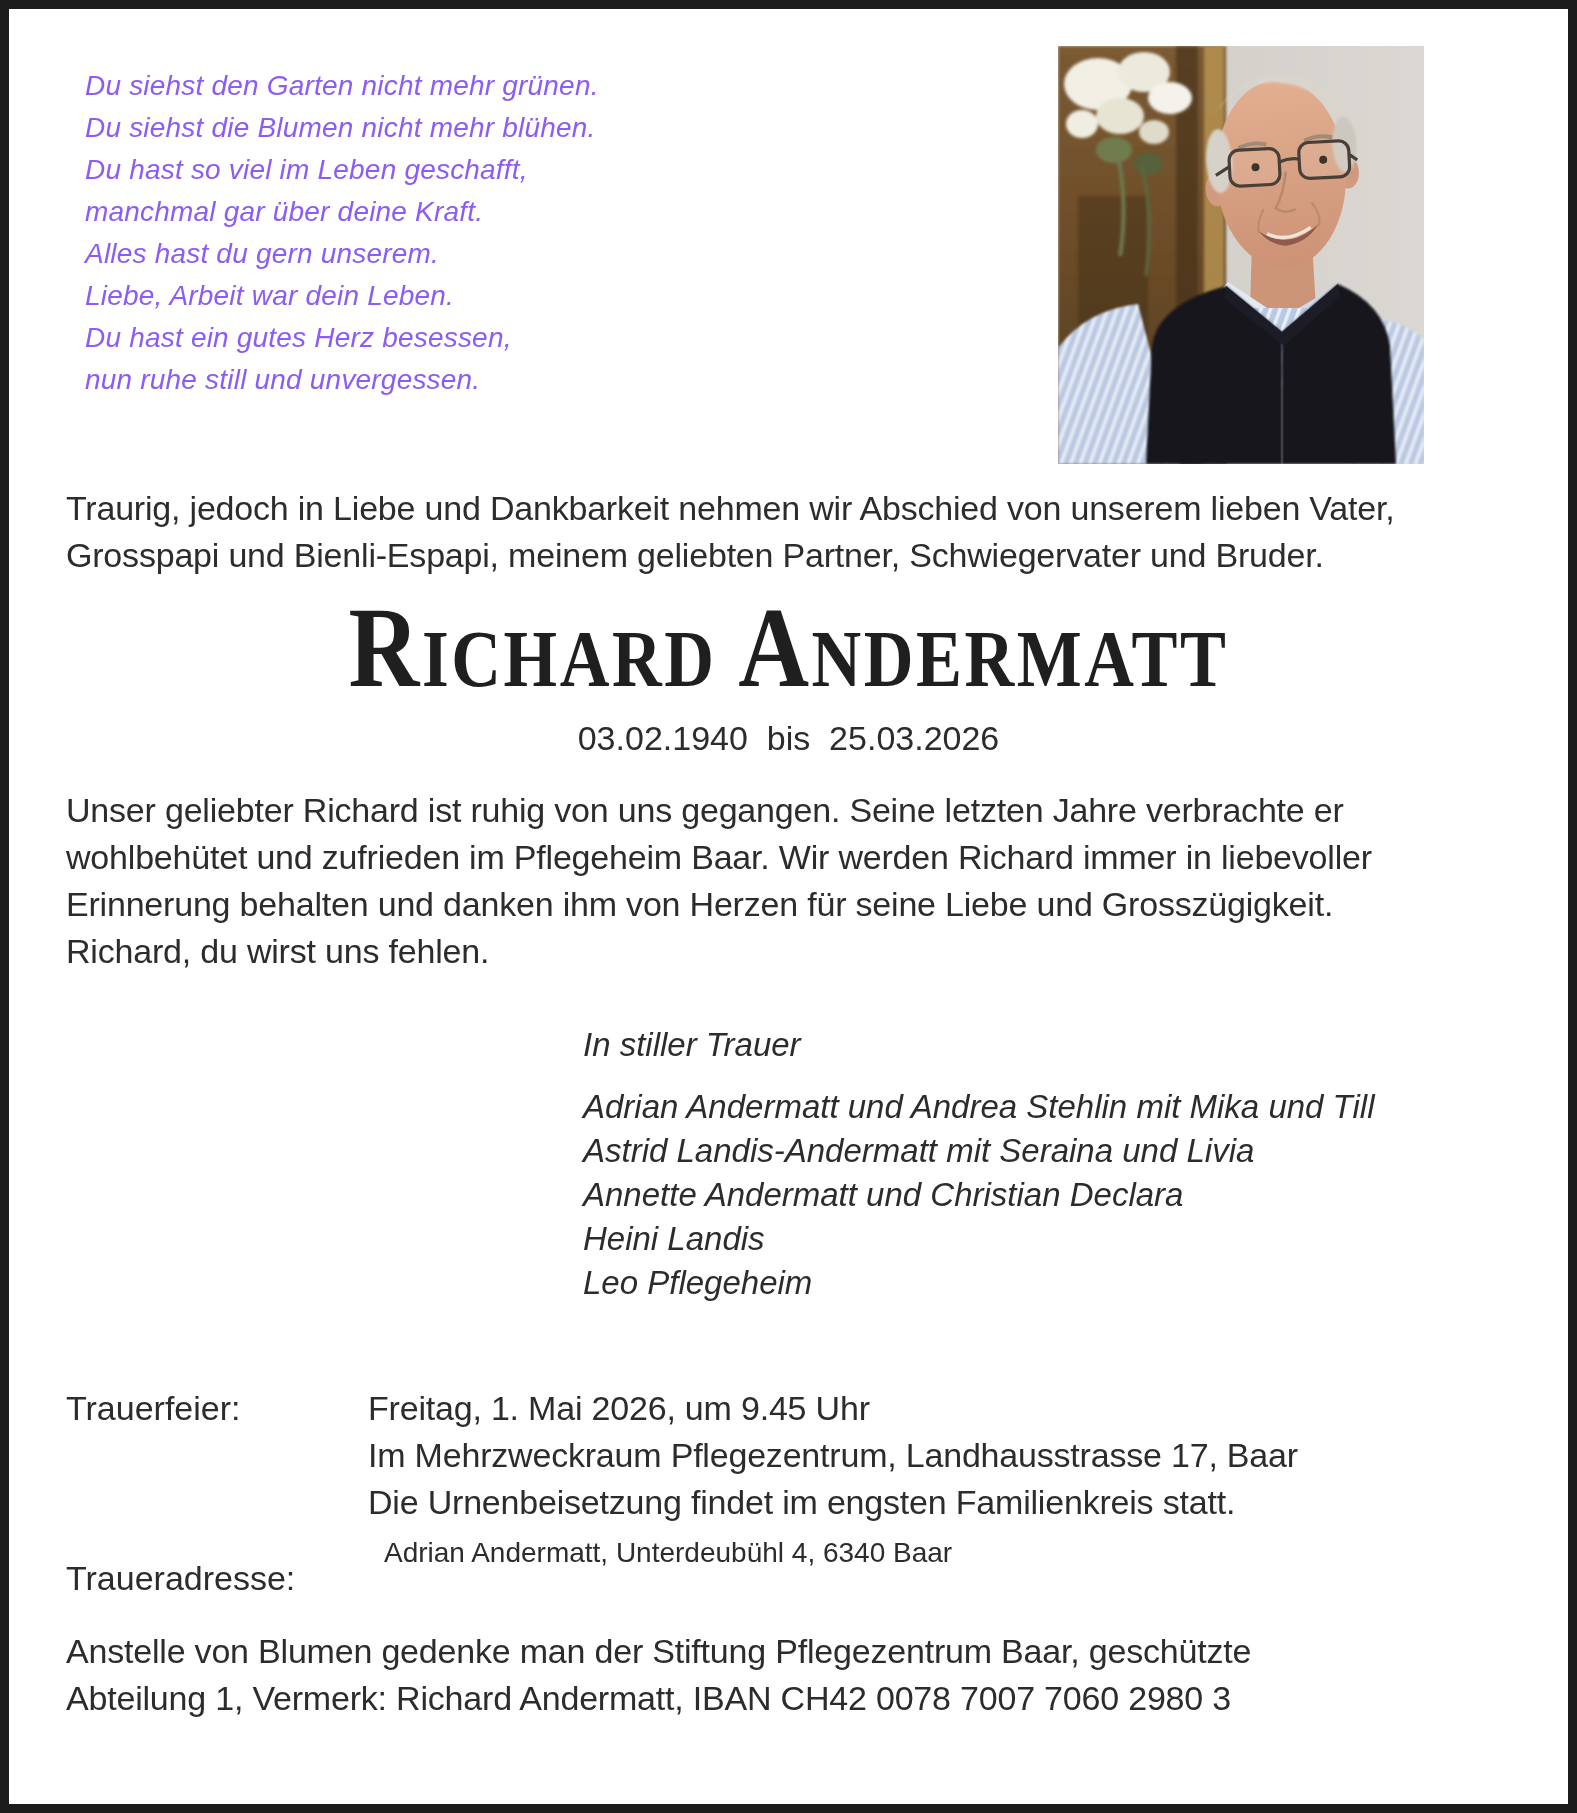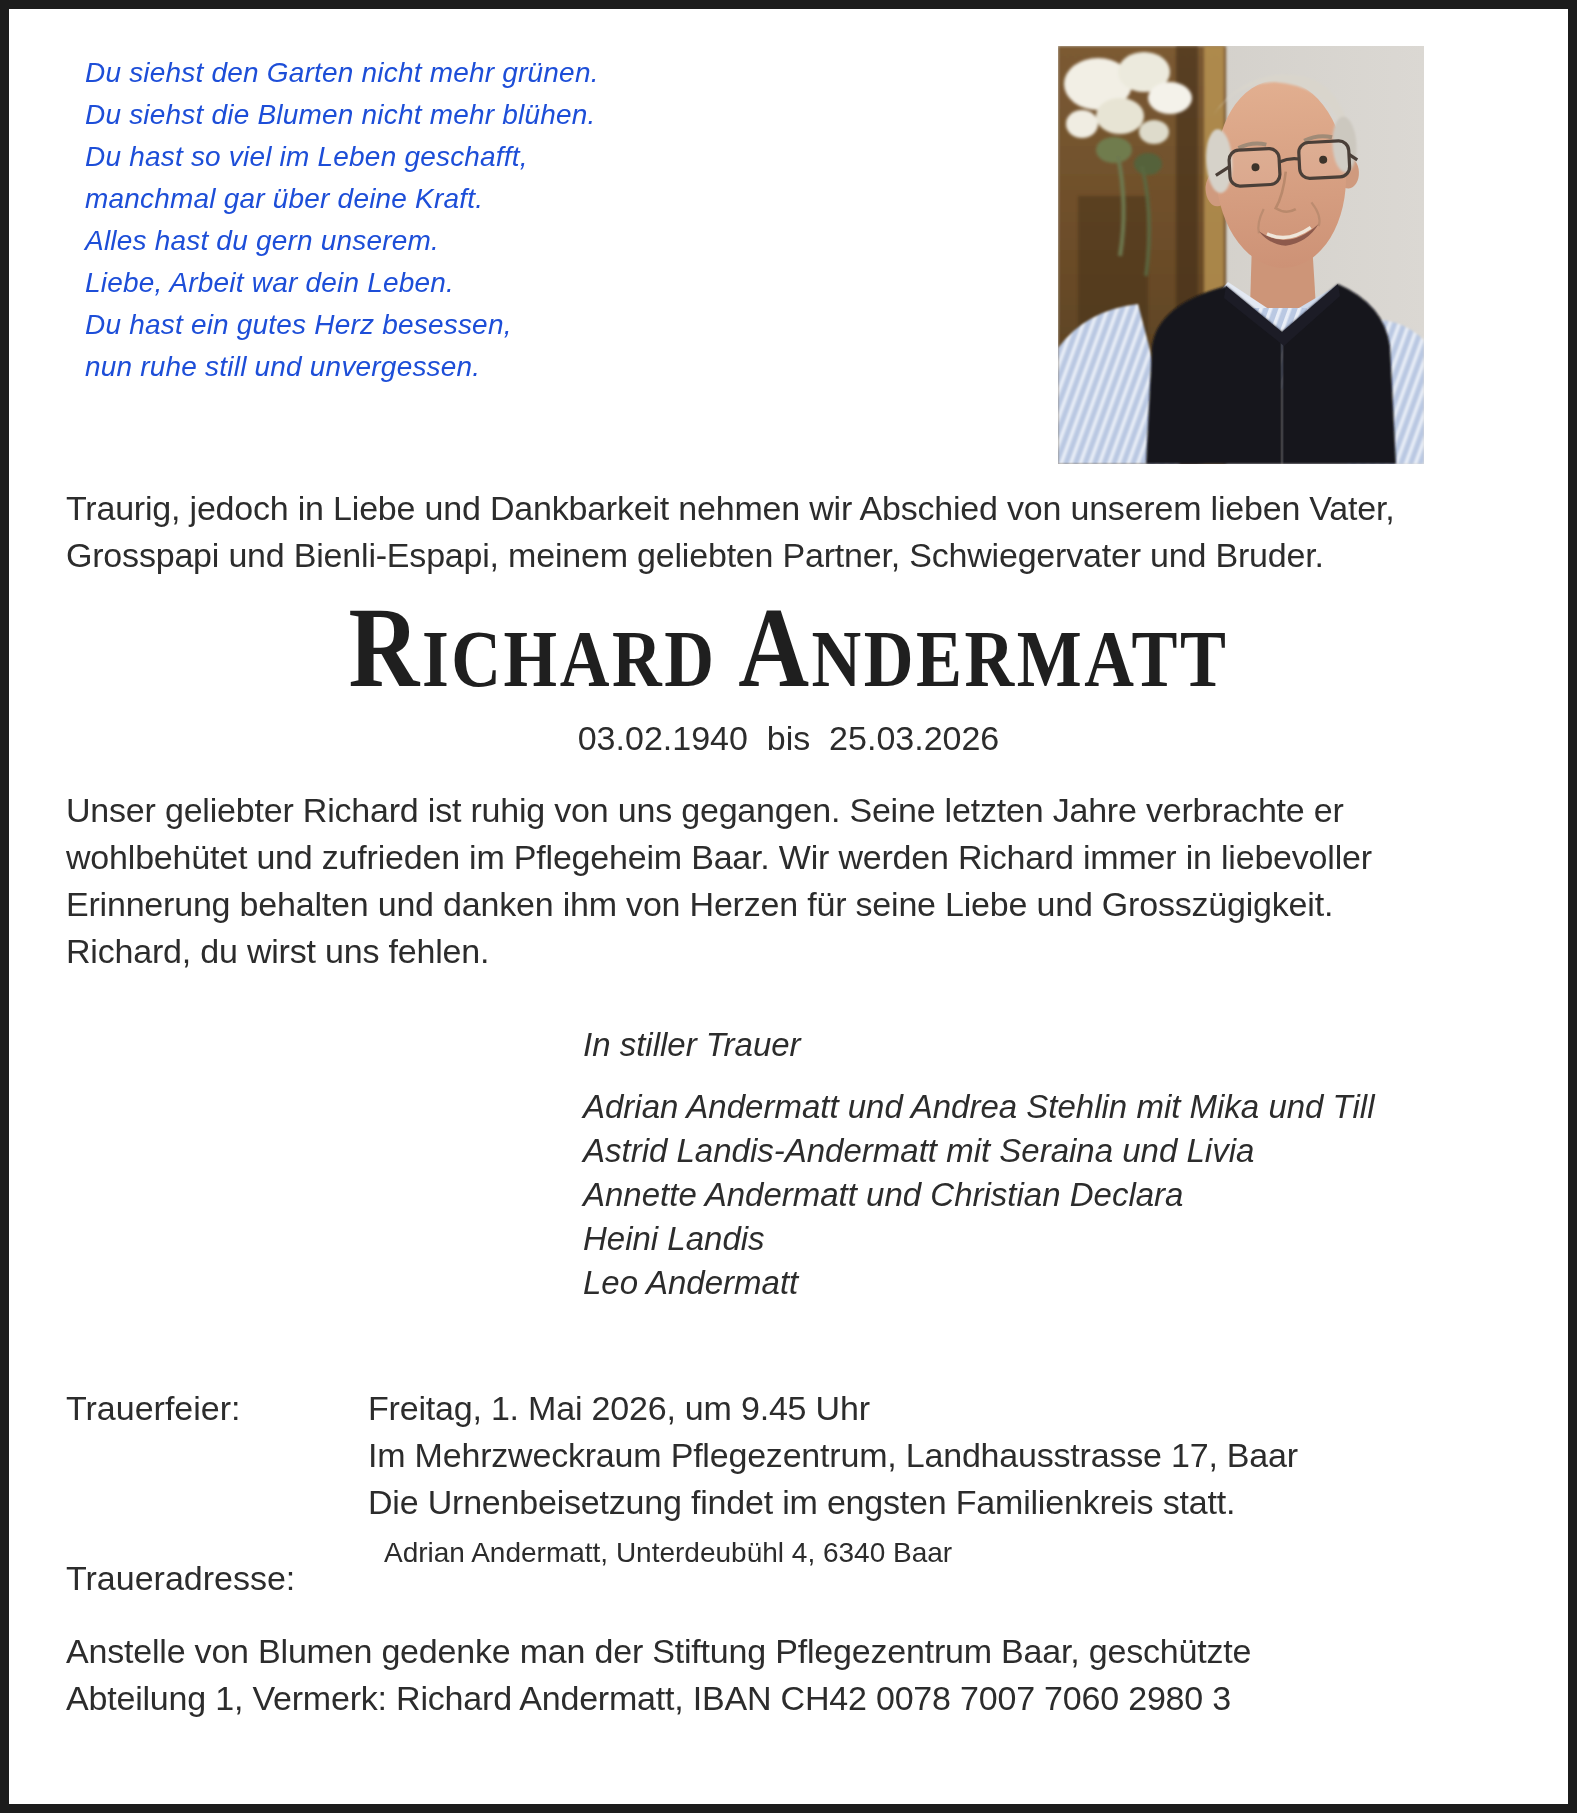--- a/index.html
+++ b/index.html
@@ -9,23 +9,23 @@
     box-sizing:border-box;
     background:#ffffff;
     border:9px solid #1c1c1c;
     font-family:"Liberation Sans","DejaVu Sans",sans-serif;
     color:#2c2c2c;
     overflow:hidden;
   }
   .line{white-space:pre;}
   
   .poem{
-    position:absolute;left:76px;top:43px;
+    position:absolute;left:76px;top:56px;
     font-style:italic;font-size:28px;line-height:42px;
-    letter-spacing:0.2px;color:#1d4ed8;
+    letter-spacing:0.2px;color:#8b5cf6;
   }
   
   .photo{
     position:absolute;left:1049px;top:37px;width:366px;height:418px;
     overflow:hidden;
   }
   .photo svg{display:block;}
   
   .intro{
     position:absolute;left:57px;top:476px;
@@ -214,21 +214,21 @@
     <div class="line">Richard, du wirst uns fehlen.</div>
   </div>
 
   <div class="condolence">
     <div class="cond-heading">In stiller Trauer</div>
     <div class="names">
       <div class="line">Adrian Andermatt und Andrea Stehlin mit Mika und Till</div>
       <div class="line">Astrid Landis-Andermatt mit Seraina und Livia</div>
       <div class="line">Annette Andermatt und Christian Declara</div>
       <div class="line">Heini Landis</div>
-      <div class="line">Leo Andermatt</div>
+      <div class="line">Leo Pflegeheim</div>
     </div>
   </div>
 
   <div class="label funeral-label">Trauerfeier:</div>
   <div class="funeral-lines">
     <div class="line">Freitag, 1. Mai 2026, um 9.45 Uhr</div>
     <div class="line">Im Mehrzweckraum Pflegezentrum, Landhausstrasse 17, Baar</div>
     <div class="line">Die Urnenbeisetzung findet im engsten Familienkreis statt.</div>
   </div>
 

